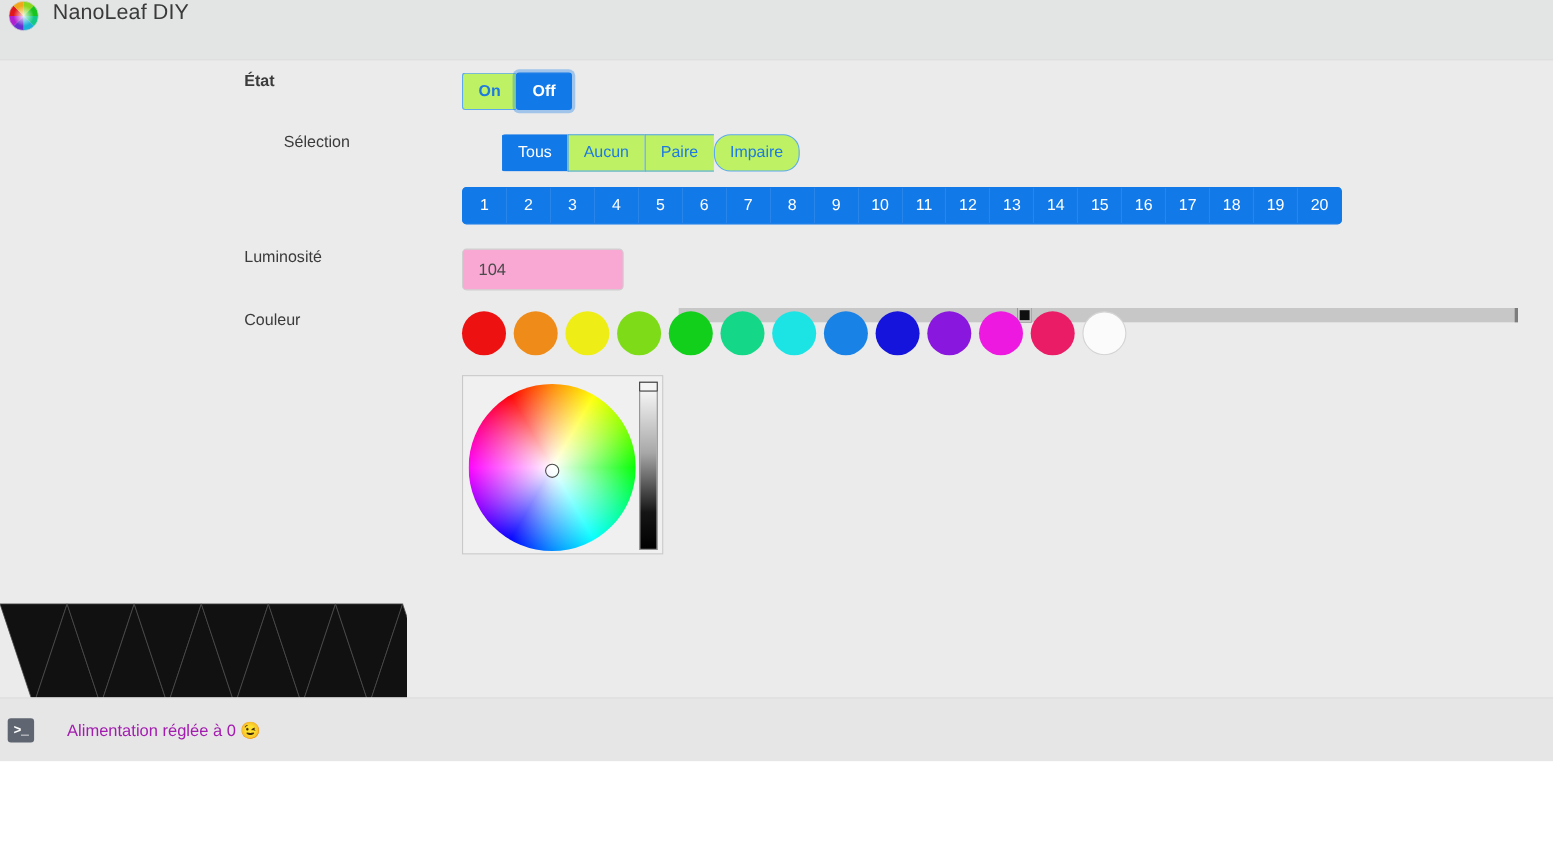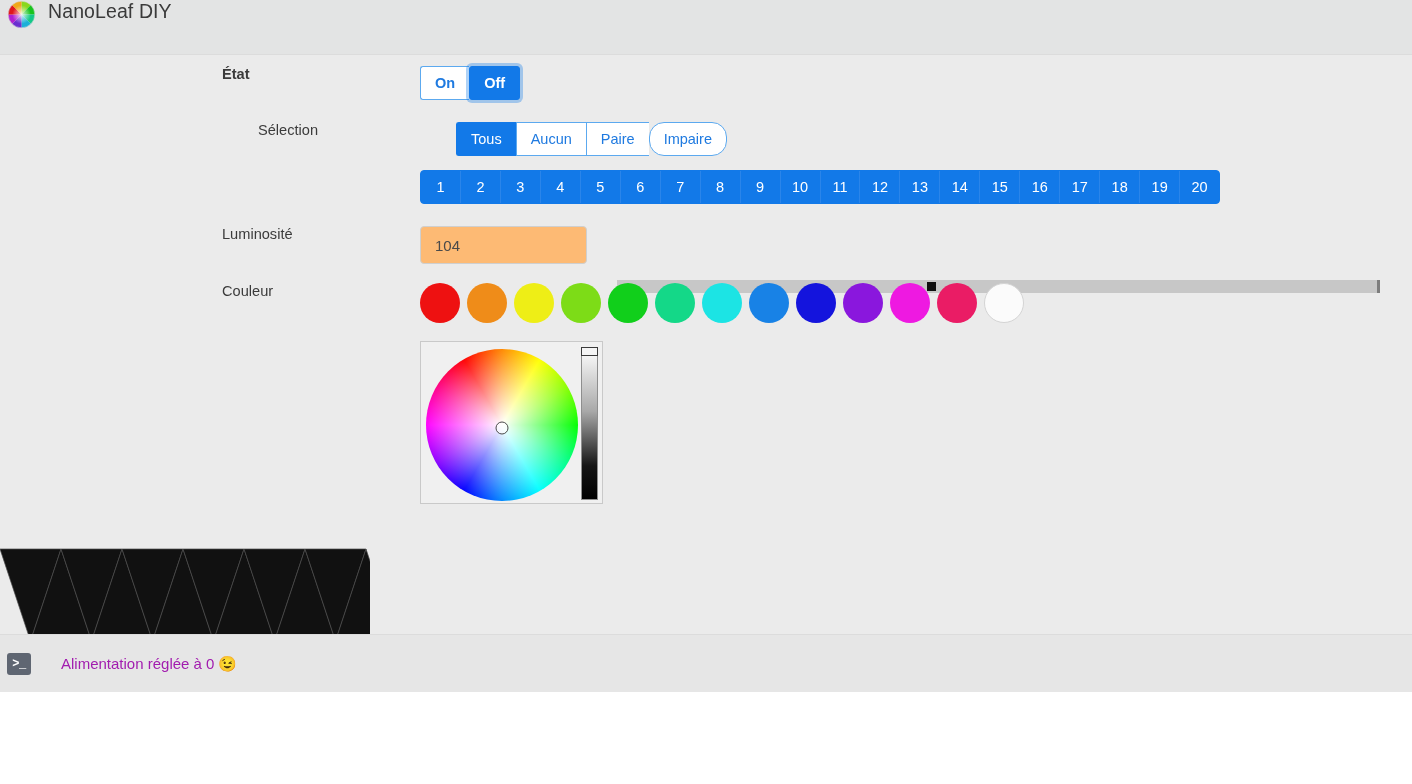--- a/index.html
+++ b/index.html
@@ -54,21 +54,21 @@
   .btn-group { display: inline-flex; }
   .seg-btn {
     font-family: "Liberation Sans", sans-serif;
     font-size: 14.5px;
     line-height: 1;
     padding: 0 14px;
     height: 34px;
     display: inline-flex;
     align-items: center;
     justify-content: center;
-    background: #ffffff;
+    background: #bef264;
     color: #1f7ae0;
     border: 1px solid #5ca9ef;
     border-right-width: 0;
     cursor: pointer;
     user-select: none;
     white-space: nowrap;
   }
   .seg-btn:last-child { border-right-width: 1px; }
   .seg-btn:first-child { border-top-left-radius: 3px; border-bottom-left-radius: 3px; }
   .seg-btn:last-child  { border-top-right-radius: 3px; border-bottom-right-radius: 3px; border-radius: 15px; }
@@ -110,23 +110,23 @@
     color: #ffffff;
     background: #1279e8;
     border-right: 1px solid #2a85ea;
     cursor: pointer;
     user-select: none;
   }
   .num-btn:last-child { border-right: 0; }
 
   
   #brightness-input {
-    width: 167px;
+    width: 147px;
     height: 38px;
-    background: #fdba74;
+    background: #f9a8d4;
     border: 1px solid #cfcfcf;
     border-radius: 4px;
     font-family: "Liberation Sans", sans-serif;
     font-size: 15px;
     color: #4a4a4a;
     padding: 0 14px;
     outline: none;
   }
   #brightness-slider {
     position: absolute;

